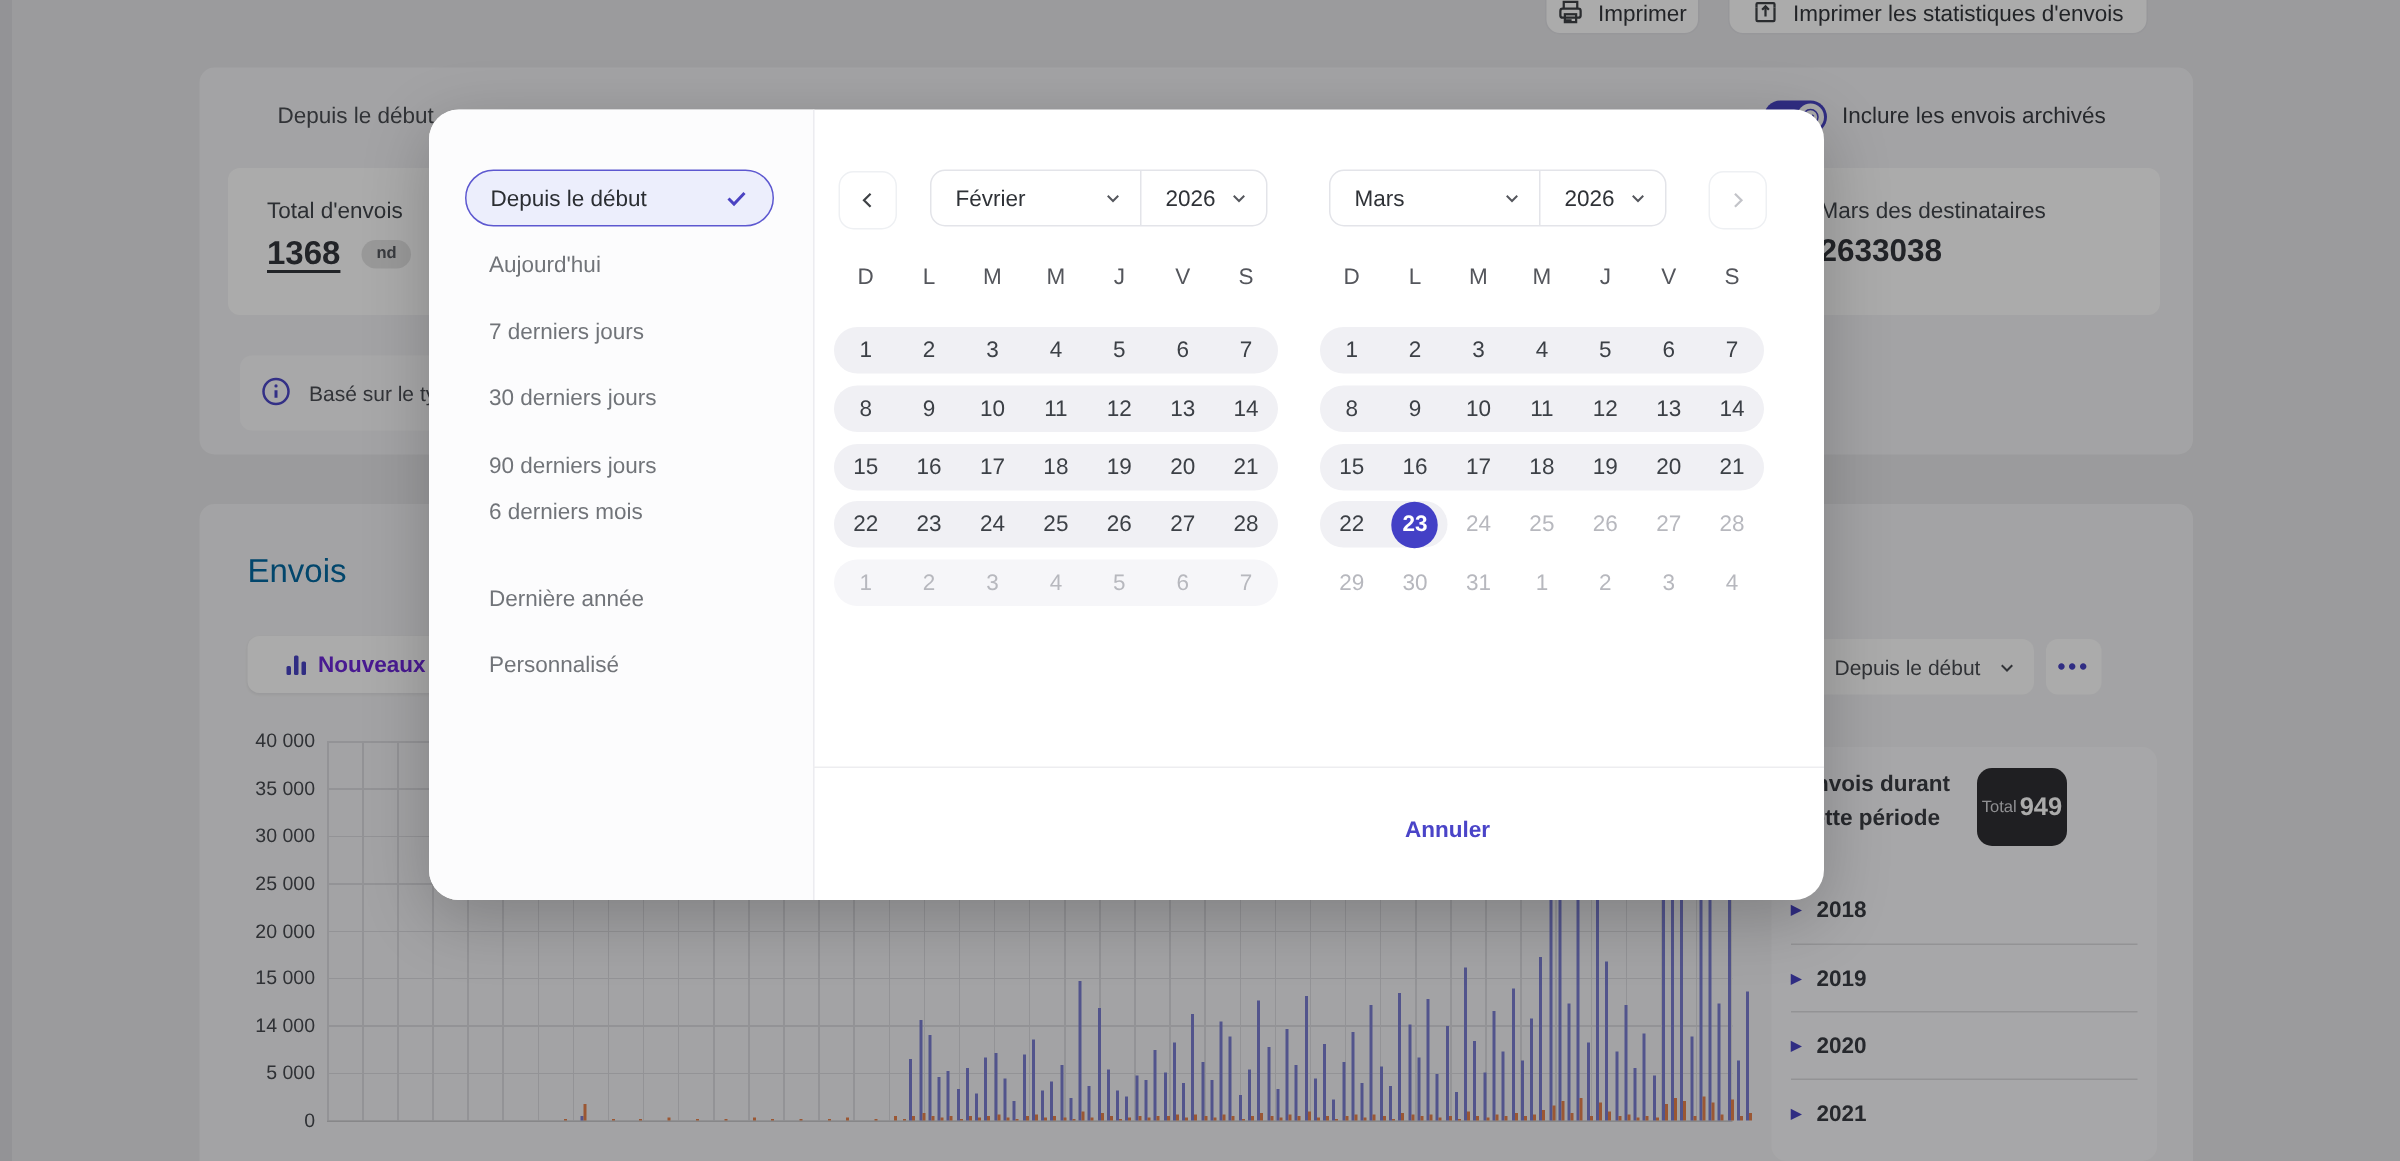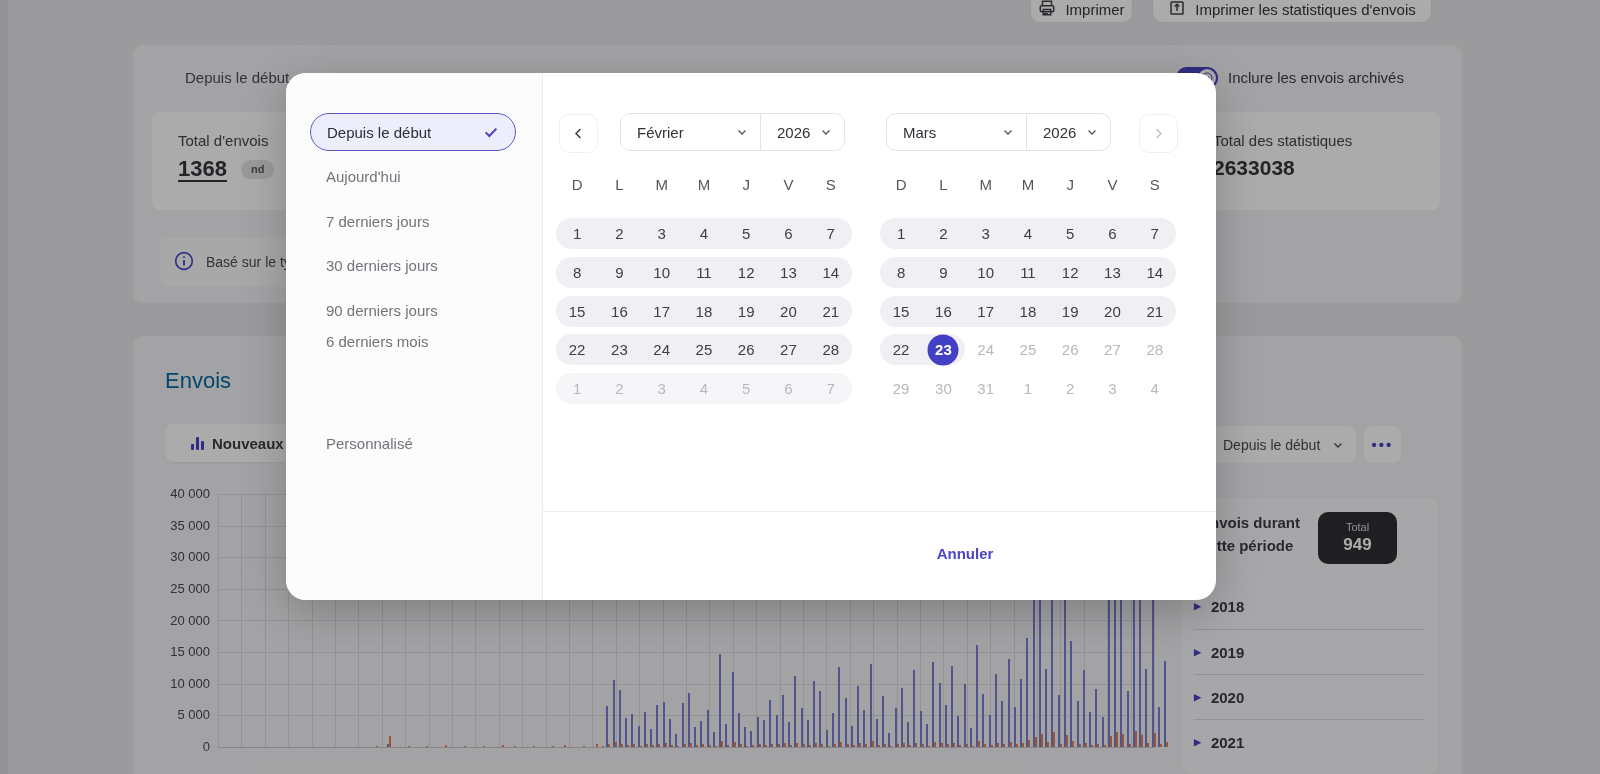--- a/index.html
+++ b/index.html
@@ -35,41 +35,41 @@
   .underlined{text-decoration:underline;text-underline-offset:4px;}
   .chip{background:#e5e5e5;border-radius:11px;font-size:11px;font-weight:700;color:#55585e;
     padding:4px 10px;line-height:1;}
   .banner{left:160px;top:237px;width:360px;height:50px;background:#fbfbfd;border-radius:8px;}
   .banner-text{left:206px;top:254px;font-size:14px;color:#4b4e54;}
   .info-ic{left:174px;top:251px;}
 
   .sec-title{left:165px;top:368px;font-size:22px;color:#0369a1;}
   .btn-nouveaux{left:165px;top:424px;width:150px;height:38px;background:#ffffff;border-radius:8px;
     box-shadow:0 1px 2px rgba(0,0,0,.06);display:flex;align-items:center;gap:8px;padding-left:26px;box-sizing:border-box;
-    font-size:15px;font-weight:700;color:#404040;}
+    font-size:15px;font-weight:700;color:#6d28d9;}
   .bars-ic{display:flex;align-items:flex-end;gap:2px;height:14px;}
   .bars-ic i{display:block;width:3px;background:#4843c3;border-radius:1px;}
   .dd-period{left:1188px;top:426px;width:168px;height:37px;background:#ffffff;border-radius:8px;
     display:flex;align-items:center;gap:8px;padding:0 12px;box-sizing:border-box;font-size:14px;color:#4a4d52;}
   .dd-period .grow{flex:1;}
   .btn-ellipsis{left:1364px;top:426px;width:37px;height:37px;background:#ffffff;border-radius:8px;
     color:#4843c3;font-size:15px;font-weight:700;letter-spacing:2px;display:flex;align-items:center;justify-content:center;}
 
   .ylab{position:absolute;left:140px;width:70px;text-align:right;font-size:13px;color:#46494f;}
   .plot{left:218px;top:494px;width:937px;height:253px;
     background:
       repeating-linear-gradient(to right,#dcdce0 0 1px,transparent 1px 23.4px),
       repeating-linear-gradient(to bottom,#dcdce0 0 1px,transparent 1px 31.6px);
     border-bottom:1px solid #c9c9cd;}
   .bar{position:absolute;bottom:0;width:2px;}
 
   .panel{left:1181px;top:498px;width:257px;height:276px;background:#fafafc;border-radius:10px;}
   .panel-title{position:absolute;left:19px;font-size:15px;font-weight:700;color:#3b3e44;}
-  .badge{position:absolute;left:137px;top:14px;width:79px;height:52px;background:#2f2f33;border-radius:10px;
-    display:flex;flex-direction:column;align-items:center;justify-content:center;gap:2px;}
+  .badge{position:absolute;left:137px;top:14px;width:60px;height:52px;background:#2f2f33;border-radius:10px;
+    display:flex;flex-direction:row;align-items:center;justify-content:center;gap:2px;}
   .badge .t{font-size:11px;color:#d6d6da;}
   .badge .v{font-size:17px;font-weight:700;color:#ffffff;}
   .year-row{position:absolute;left:13px;right:13px;height:45px;display:flex;align-items:center;gap:10px;
     font-size:15px;font-weight:700;color:#3a3d43;}
   .year-row.sep{border-top:1px solid #dbdbde;}
   .tri{color:#4843c3;font-size:9px;line-height:1;}
 
   
   .overlay{position:absolute;inset:0;background:rgba(0,0,0,0.33);}
 
@@ -159,21 +159,21 @@
     <div class="abs toggle-label">Inclure les envois archivés</div>
 
     <div class="abs mini-card cardA">
       <div class="abs stat-label" style="left:26px;top:20px;">Total d'envois</div>
       <div class="abs" style="left:26px;top:44px;display:flex;align-items:center;gap:14px;">
         <span class="stat-value underlined">1368</span>
         <span class="chip">nd</span>
       </div>
     </div>
     <div class="abs mini-card cardB">
-      <div class="abs stat-label" style="left:17px;top:20px;">Total des statistiques</div>
+      <div class="abs stat-label" style="left:17px;top:20px;">Mars des destinataires</div>
       <div class="abs stat-value" style="left:17px;top:44px;font-size:21px;">2633038</div>
     </div>
 
     <div class="abs banner"></div>
     <svg class="abs info-ic" width="20" height="20" viewBox="0 0 24 24" fill="none" stroke="#4d48c8" stroke-width="2">
         <circle cx="12" cy="12" r="10"></circle>
         <path d="M12 11v6" stroke-width="2.4"></path>
         <circle cx="12" cy="7.5" r="1.3" fill="#4d48c8" stroke="none"></circle>
       </svg>
     <div class="abs banner-text">Basé sur le typ</div>
@@ -204,21 +204,21 @@
       <span>•••</span>
     </div>
 
     <div id="ylabels">
         <div class="ylab" style="top: 486px;">40 000</div>
         <div class="ylab" style="top: 518px;">35 000</div>
         <div class="ylab" style="top: 549px;">30 000</div>
         <div class="ylab" style="top: 581px;">25 000</div>
         <div class="ylab" style="top: 613px;">20 000</div>
         <div class="ylab" style="top: 644px;">15 000</div>
-        <div class="ylab" style="top: 676px;">10 000</div>
+        <div class="ylab" style="top: 676px;">14 000</div>
         <div class="ylab" style="top: 707px;">5 000</div>
         <div class="ylab" style="top: 739px;">0</div>
       </div>
     <div class="abs plot">
       <div id="bars" style="position:absolute;inset:0;">
           <div class="bar" style="left: 158.27px; height: 1.265px; background: rgb(232, 130, 77);"></div>
           <div class="bar" style="left: 168.81px; height: 2.53px; background: rgb(123, 126, 209);"></div>
           <div class="bar" style="left: 170.81px; height: 10.7525px; background: rgb(232, 130, 77);"></div>
           <div class="bar" style="left: 189.62px; height: 1.265px; background: rgb(232, 130, 77);"></div>
           <div class="bar" style="left: 208.43px; height: 1.265px; background: rgb(232, 130, 77);"></div>
@@ -462,20 +462,23 @@
         </div>
         <div class="preset" style="top: 173.5px;">
           <span>30 derniers jours</span>
         </div>
         <div class="preset" style="top: 218px;">
           <span>90 derniers jours</span>
         </div>
         <div class="preset" style="top: 249px;">
           <span>6 derniers mois</span>
         </div>
+        <div class="preset" style="top: 307px;">
+          <span>Dernière année</span>
+        </div>
         <div class="preset" style="top: 351.5px;">
           <span>Personnalisé</span>
         </div>
       </div>
 
     <div class="nav-btn" style="left:273px;">
       <svg width="15" height="15" viewBox="0 0 24 24" fill="none" stroke="#3f4246" stroke-width="2.4">
           <path d="M15 5l-7 7 7 7"></path>
         </svg>
     </div>

